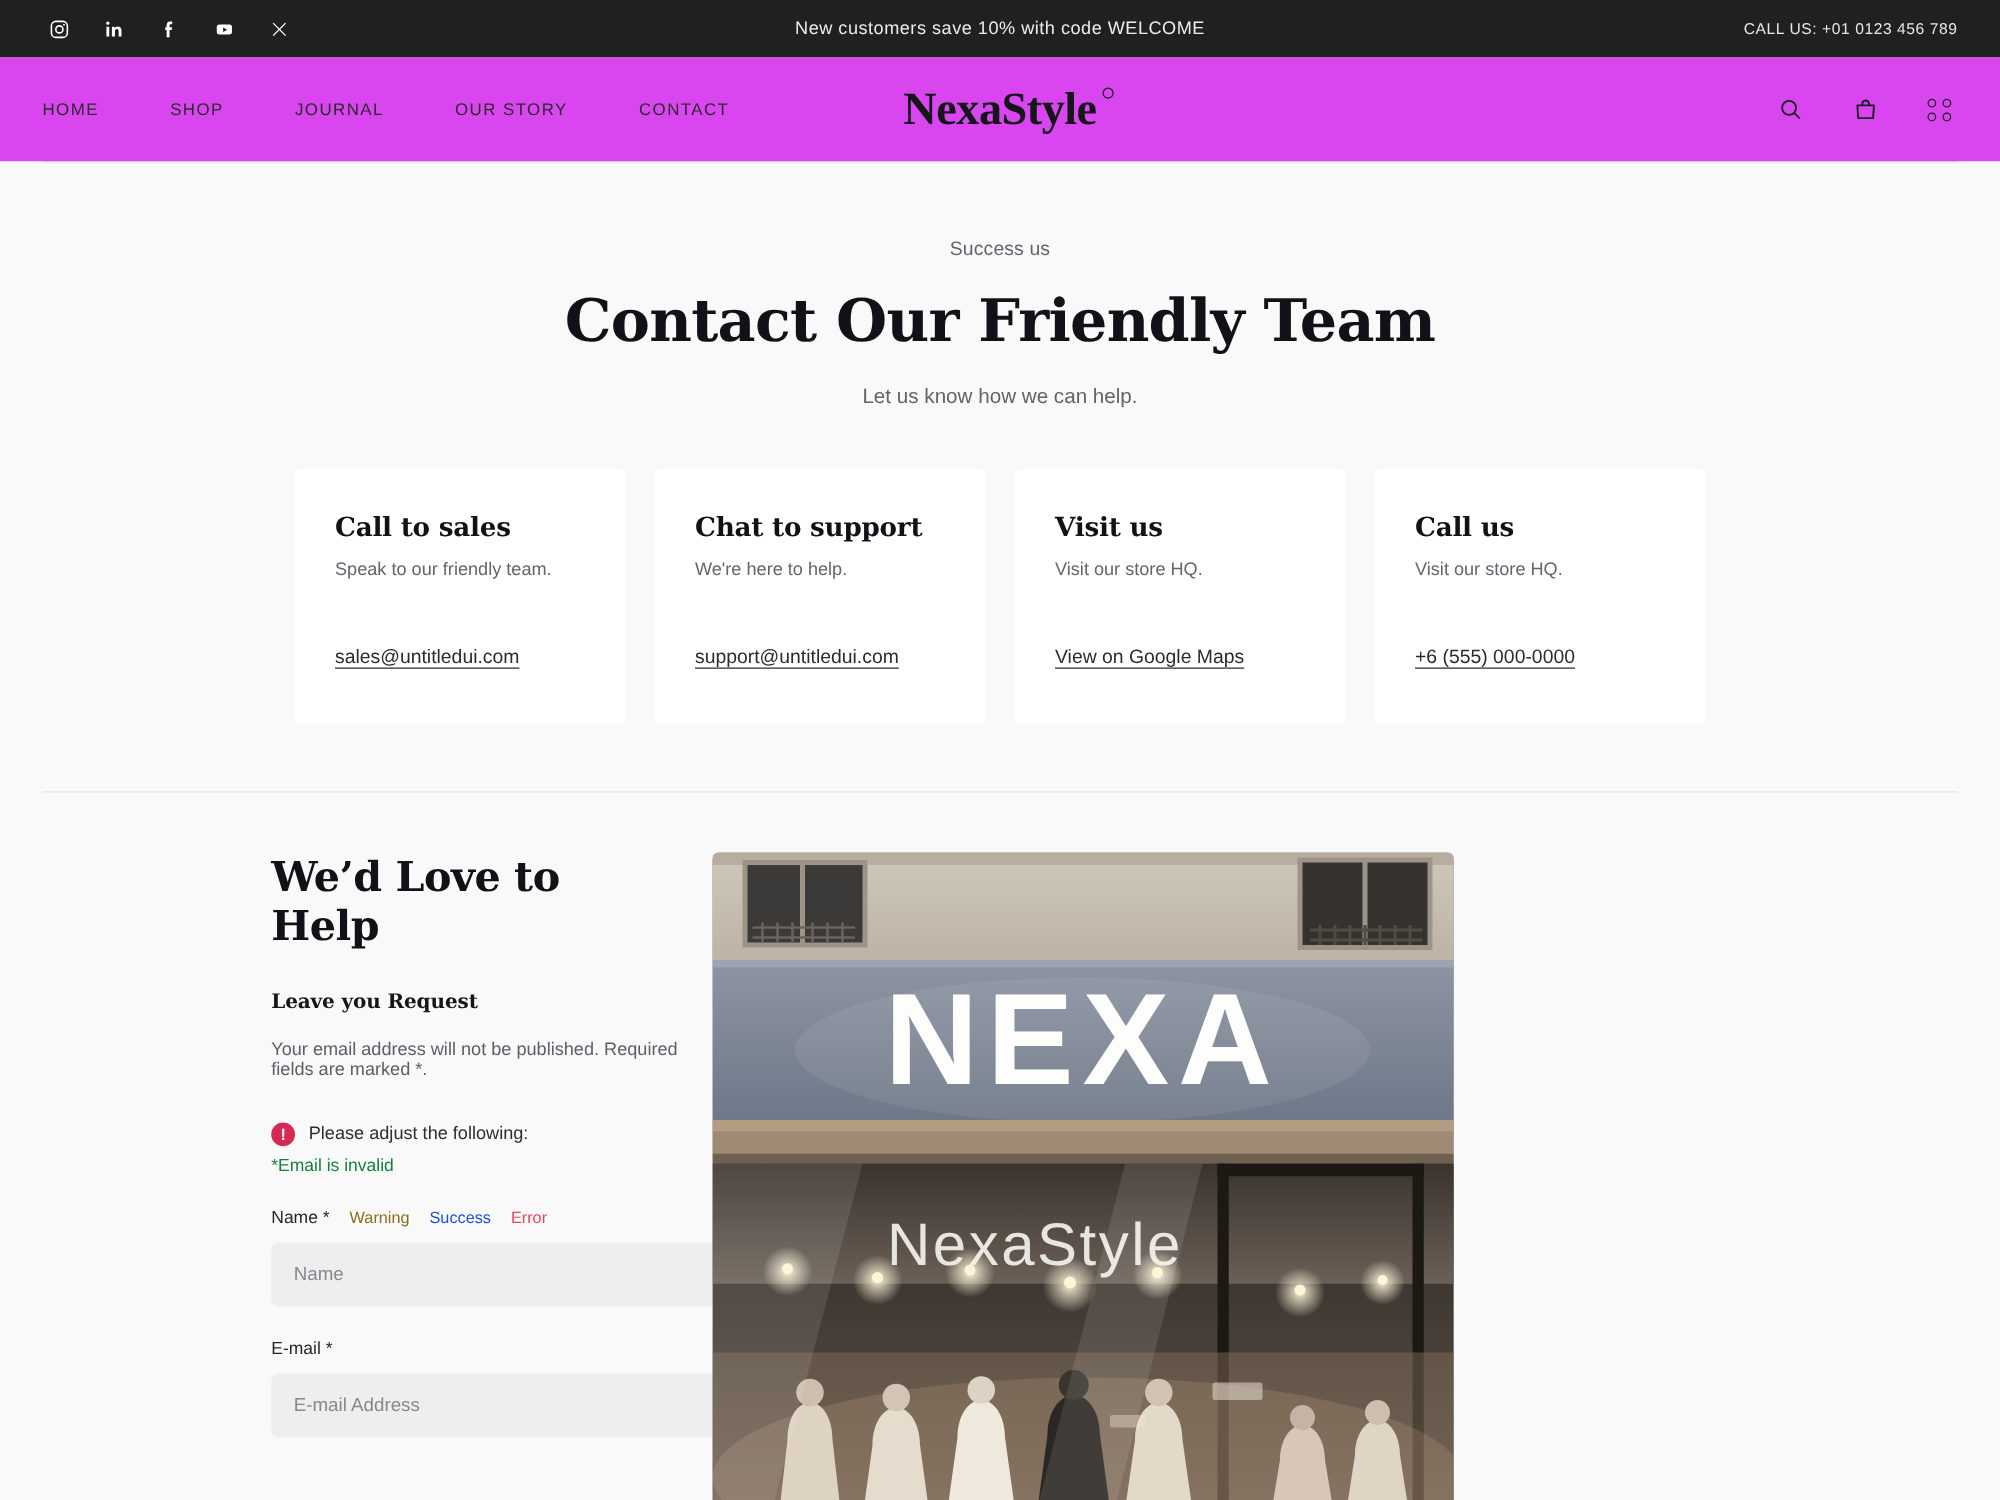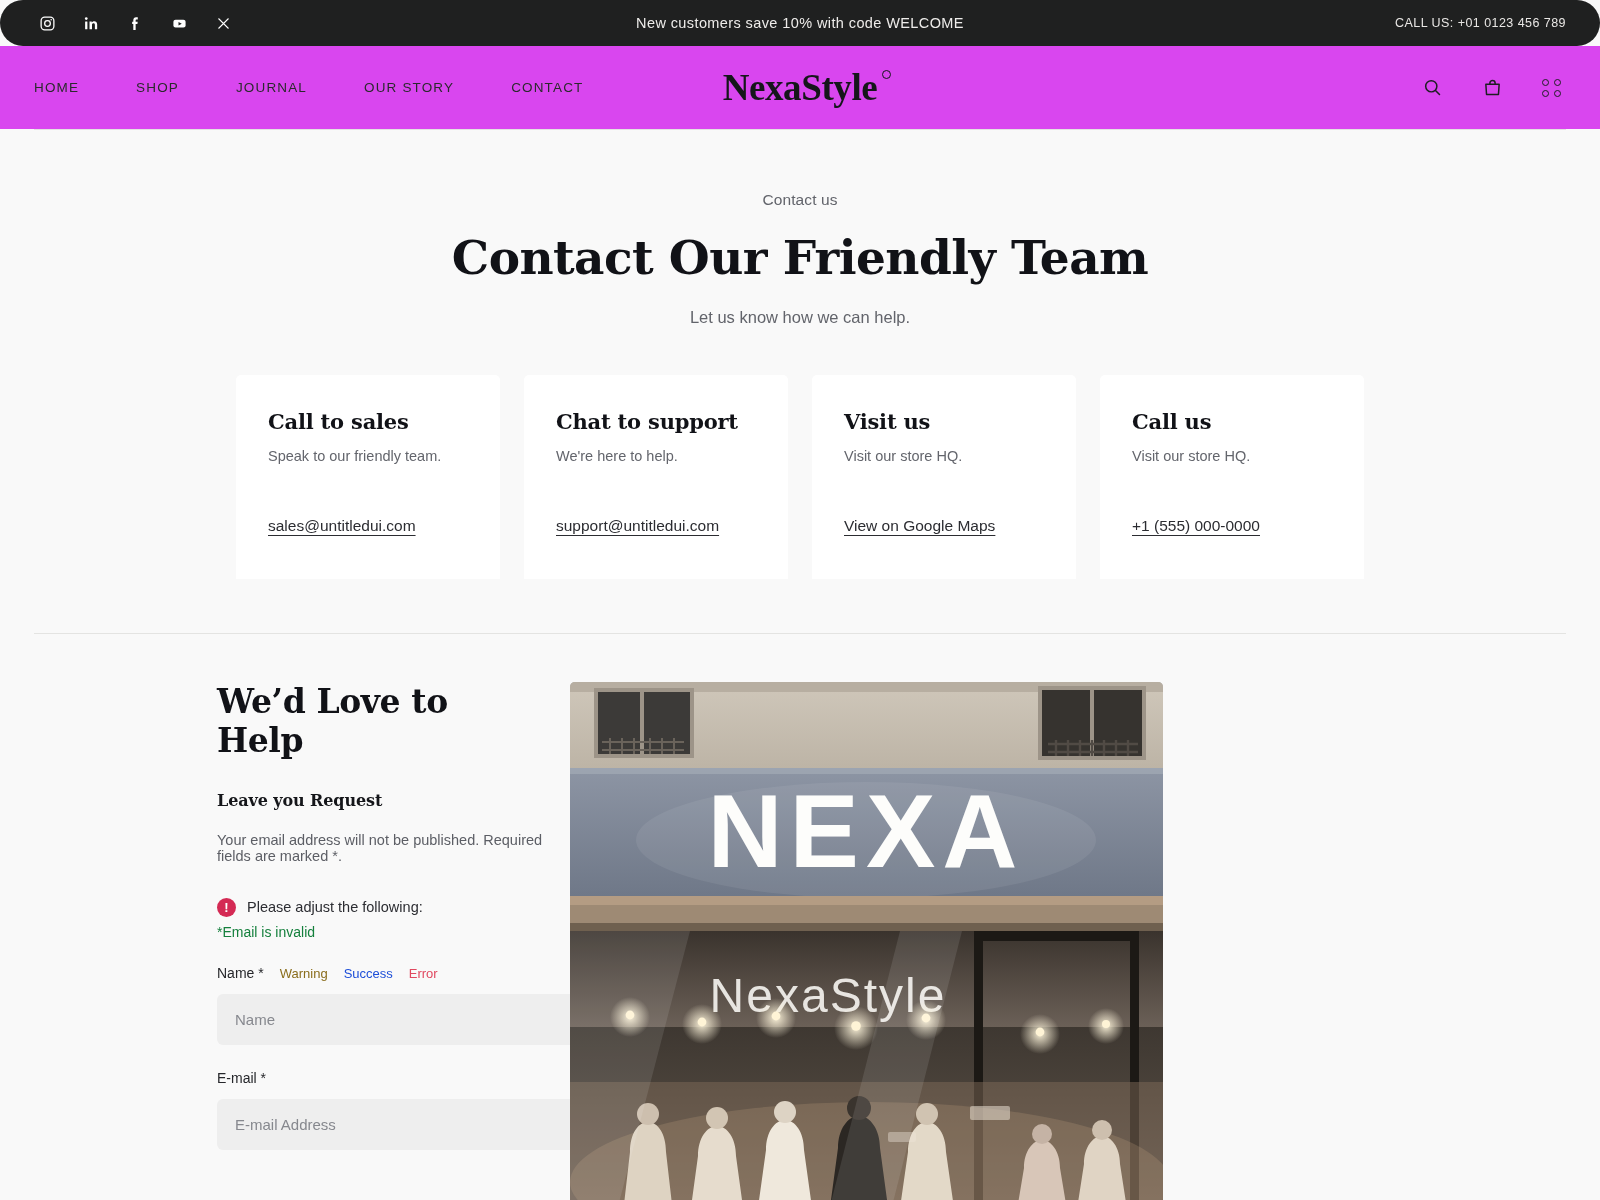--- a/index.html
+++ b/index.html
@@ -15,21 +15,20 @@
 
   
   .announce {
     height: 46px;
     background: #1f2020;
     color: #f2f2f2;
     display: flex;
     align-items: center;
     padding: 0 34px;
     position: relative;
-    border-radius: 23px;
   }
   .social-row { display: flex; align-items: center; gap: 18px; }
   .social-link {
     width: 26px; height: 26px;
     display: flex; align-items: center; justify-content: center;
     color: #ffffff;
     cursor: pointer;
     text-decoration: none;
   }
   .social-link svg { display: block; }
@@ -364,21 +363,21 @@
           <i></i>
           <i></i>
           <i></i>
       </span>
     </div>
   </div>
 </div>
 <div class="header-rule"></div>
 
 <section class="hero">
-  <div class="hero-eyebrow">Contact us</div>
+  <div class="hero-eyebrow">Success us</div>
   <h1 class="hero-title">Contact Our Friendly Team</h1>
   <div class="hero-sub">Let us know how we can help.</div>
 </section>
 
 <section class="cards">
   <div class="card">
     <div class="card-title">Call to sales</div>
     <div class="card-desc">Speak to our friendly team.</div>
     <a class="card-link">sales@untitledui.com</a>
   </div>
@@ -388,21 +387,21 @@
     <a class="card-link">support@untitledui.com</a>
   </div>
   <div class="card">
     <div class="card-title">Visit us</div>
     <div class="card-desc">Visit our store HQ.</div>
     <a class="card-link">View on Google Maps</a>
   </div>
   <div class="card">
     <div class="card-title">Call us</div>
     <div class="card-desc">Visit our store HQ.</div>
-    <a class="card-link">+1 (555) 000-0000</a>
+    <a class="card-link">+6 (555) 000-0000</a>
   </div>
 </section>
 
 <div class="section-rule"></div>
 
 <section class="form-section">
   <div class="form-col">
     <h2 class="form-title">We’d Love to Help</h2>
     <div class="form-subtitle">Leave you Request</div>
     <div class="form-note">Your email address will not be published. Required fields are marked *.</div>

